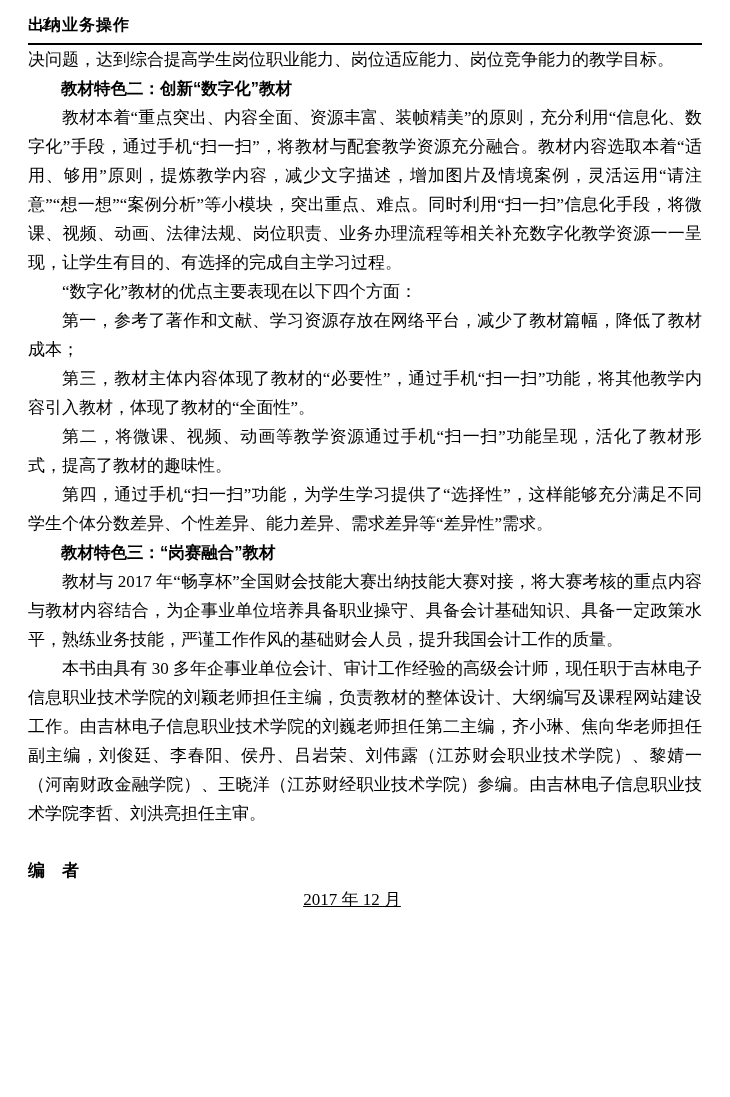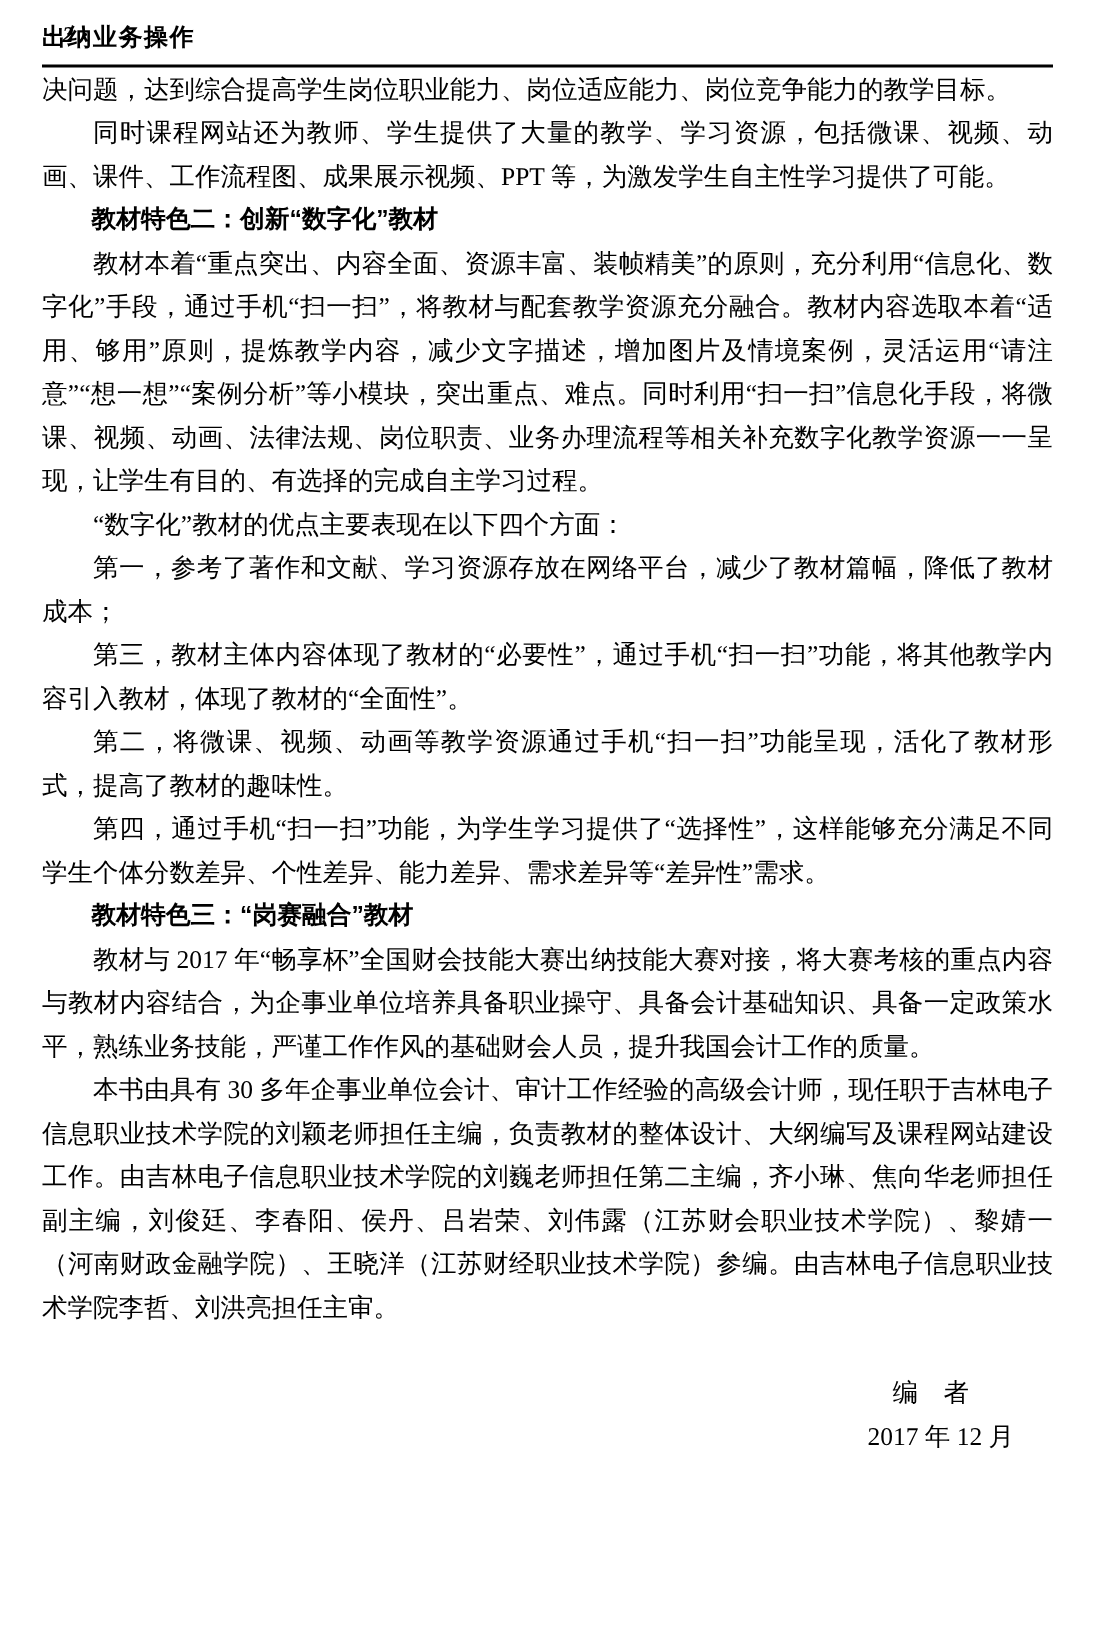--- a/index.html
+++ b/index.html
@@ -63,46 +63,46 @@
     font-family: "Liberation Sans", "DejaVu Sans", sans-serif;
     font-size: 16.5px;
   }
   .signature-block {
     margin-top: 28px;
     font-size: 17px;
     line-height: 29px;
   }
   .signature-author {
     margin: 0;
-    text-align: right;
+    text-align: left;
     padding-right: 56px;
-    font-weight: normal;
+    font-weight: bold;
     font-family: "Liberation Sans", "DejaVu Sans", sans-serif;
   }
   .signature-date {
     margin: 0;
-    text-align: right;
+    text-align: center;
     padding-right: 26px;
+    text-decoration: underline;
   }
 </style>
 </head>
 <body>
 
 <div class="page">
 
   <header class="page-header">
     <span class="page-number">· 2 ·</span>
     <span class="running-title">出纳业务操作</span>
   </header>
 
   <hr class="header-rule">
 
   <main class="doc-body">
       <p class="no-indent">决问题，达到综合提高学生岗位职业能力、岗位适应能力、岗位竞争能力的教学目标。</p>
-      <p>同时课程网站还为教师、学生提供了大量的教学、学习资源，包括微课、视频、动画、课件、工作流程图、成果展示视频、PPT 等，为激发学生自主性学习提供了可能。</p>
       <p class="heading">教材特色二：创新“数字化”教材</p>
       <p>教材本着“重点突出、内容全面、资源丰富、装帧精美”的原则，充分利用“信息化、数字化”手段，通过手机“扫一扫”，将教材与配套教学资源充分融合。教材内容选取本着“适用、够用”原则，提炼教学内容，减少文字描述，增加图片及情境案例，灵活运用“请注意”“想一想”“案例分析”等小模块，突出重点、难点。同时利用“扫一扫”信息化手段，将微课、视频、动画、法律法规、岗位职责、业务办理流程等相关补充数字化教学资源一一呈现，让学生有目的、有选择的完成自主学习过程。</p>
       <p>“数字化”教材的优点主要表现在以下四个方面：</p>
       <p>第一，参考了著作和文献、学习资源存放在网络平台，减少了教材篇幅，降低了教材成本；</p>
       <p>第三，教材主体内容体现了教材的“必要性”，通过手机“扫一扫”功能，将其他教学内容引入教材，体现了教材的“全面性”。</p>
       <p>第二，将微课、视频、动画等教学资源通过手机“扫一扫”功能呈现，活化了教材形式，提高了教材的趣味性。</p>
       <p>第四，通过手机“扫一扫”功能，为学生学习提供了“选择性”，这样能够充分满足不同学生个体分数差异、个性差异、能力差异、需求差异等“差异性”需求。</p>
       <p class="heading">教材特色三：“岗赛融合”教材</p>
       <p>教材与 2017 年“畅享杯”全国财会技能大赛出纳技能大赛对接，将大赛考核的重点内容与教材内容结合，为企事业单位培养具备职业操守、具备会计基础知识、具备一定政策水平，熟练业务技能，严谨工作作风的基础财会人员，提升我国会计工作的质量。</p>
       <p>本书由具有 30 多年企事业单位会计、审计工作经验的高级会计师，现任职于吉林电子信息职业技术学院的刘颖老师担任主编，负责教材的整体设计、大纲编写及课程网站建设工作。由吉林电子信息职业技术学院的刘巍老师担任第二主编，齐小琳、焦向华老师担任副主编，刘俊廷、李春阳、侯丹、吕岩荣、刘伟露（江苏财会职业技术学院）、黎婧一（河南财政金融学院）、王晓洋（江苏财经职业技术学院）参编。由吉林电子信息职业技术学院李哲、刘洪亮担任主审。</p>

